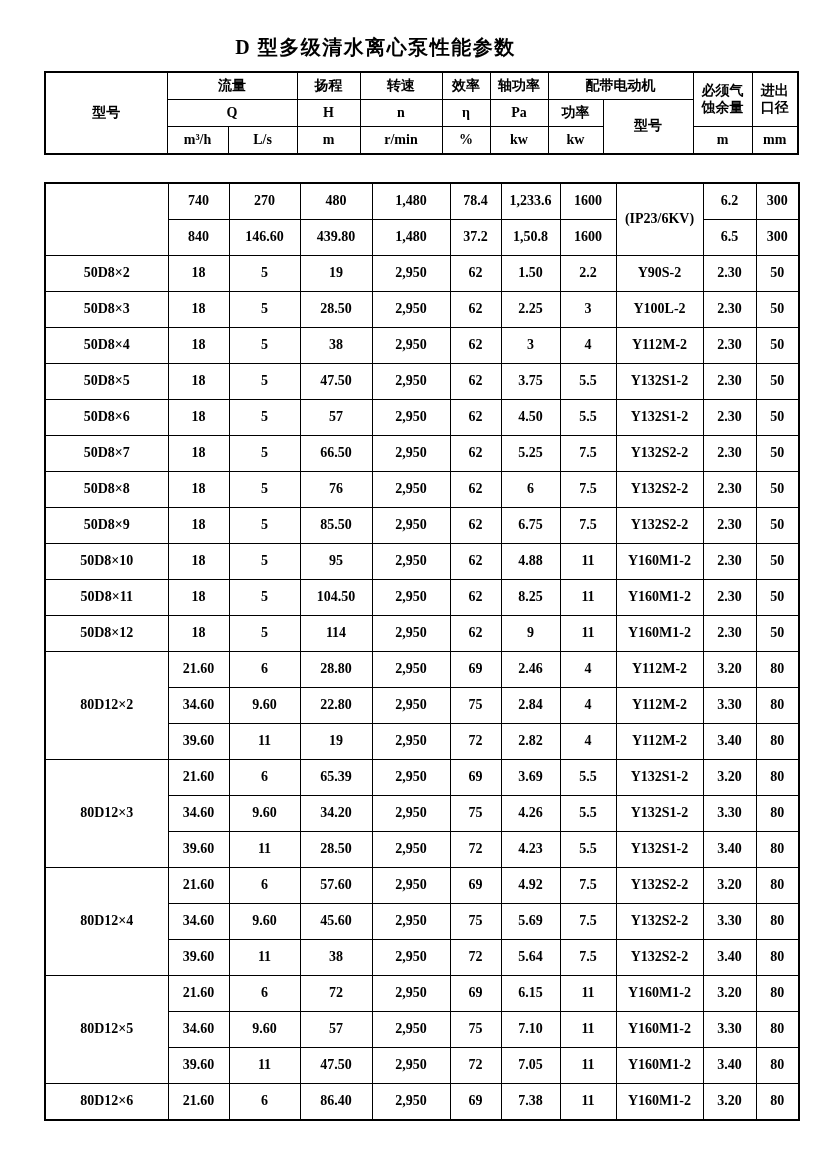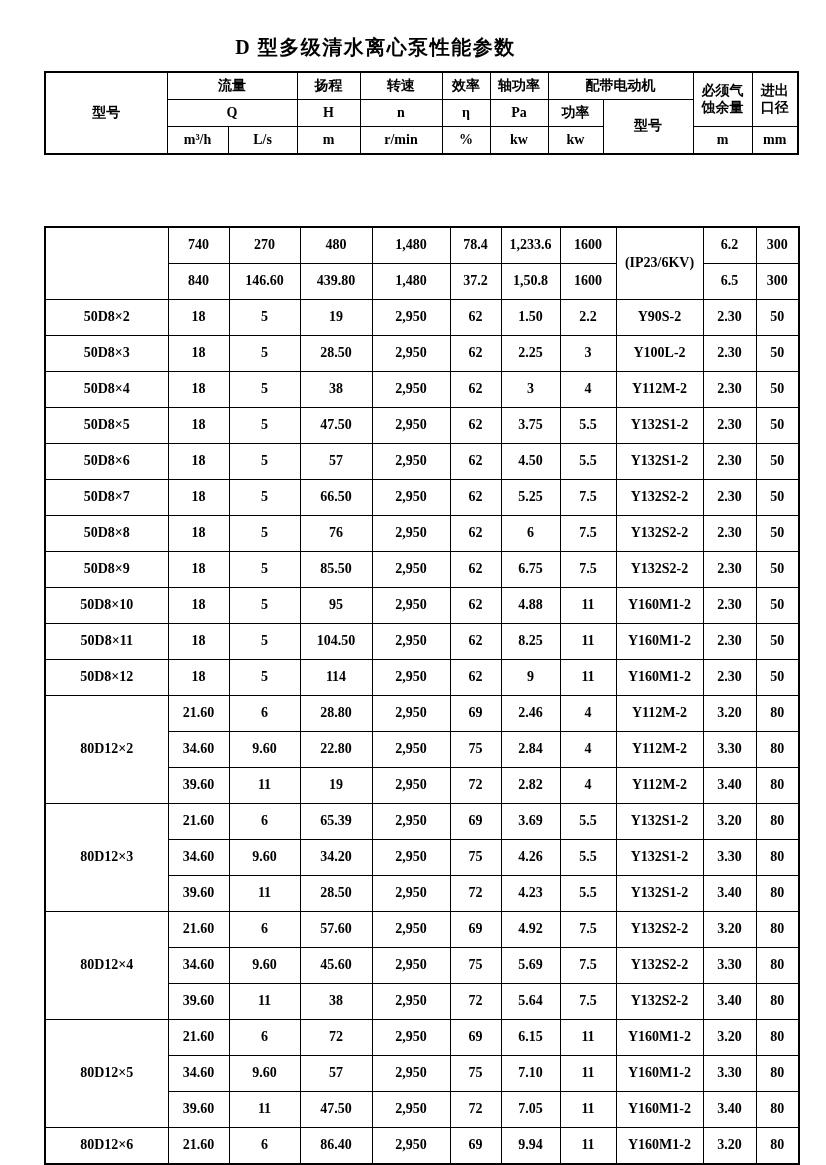--- a/index.html
+++ b/index.html
@@ -31,21 +31,21 @@
     vertical-align: middle;
     padding: 0;
     overflow: hidden;
     font-weight: bold;
     font-size: 14px;
     line-height: 1.2;
     white-space: pre-line;
   }
   .header-table { left: 44px; top: 71px; width: 753px; }
   .header-table td { height: 26px; font-family: Liberation Serif, serif; }
-  .data-table { left: 44px; top: 182px; width: 754px; margin-top: 44px; }
+  .data-table { left: 44px; top: 182px; width: 754px; }
   .data-table td { height: 35px; }
 </style>
 </head>
 <body>
 
 <h1 class="page-title">D 型多级清水离心泵性能参数</h1>
 
 <table class="header-table">
   <colgroup>
     <col style="width:122px">
@@ -427,20 +427,20 @@
         <td>3.40</td>
         <td>80</td>
       </tr>
       <tr>
         <td>80D12×6</td>
         <td>21.60</td>
         <td>6</td>
         <td>86.40</td>
         <td>2,950</td>
         <td>69</td>
-        <td>9.94</td>
+        <td>7.38</td>
         <td>11</td>
         <td>Y160M1-2</td>
         <td>3.20</td>
         <td>80</td>
       </tr>
     </tbody>
 </table>
 
 </body></html>

